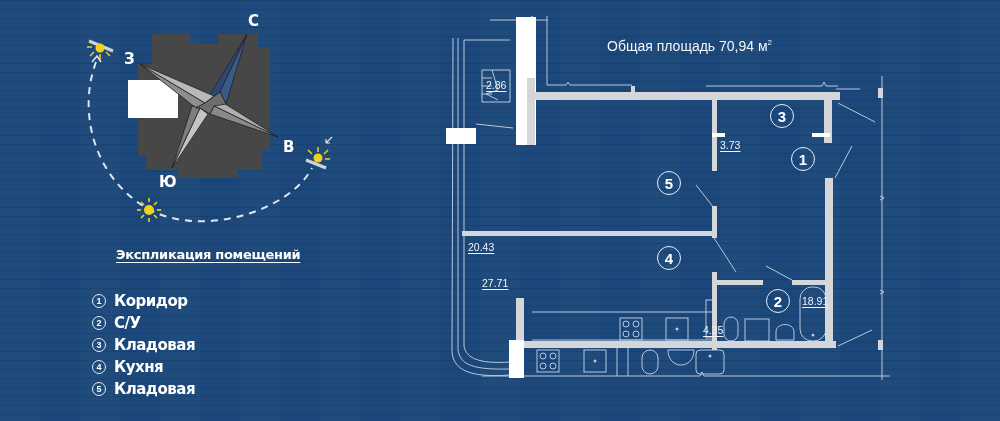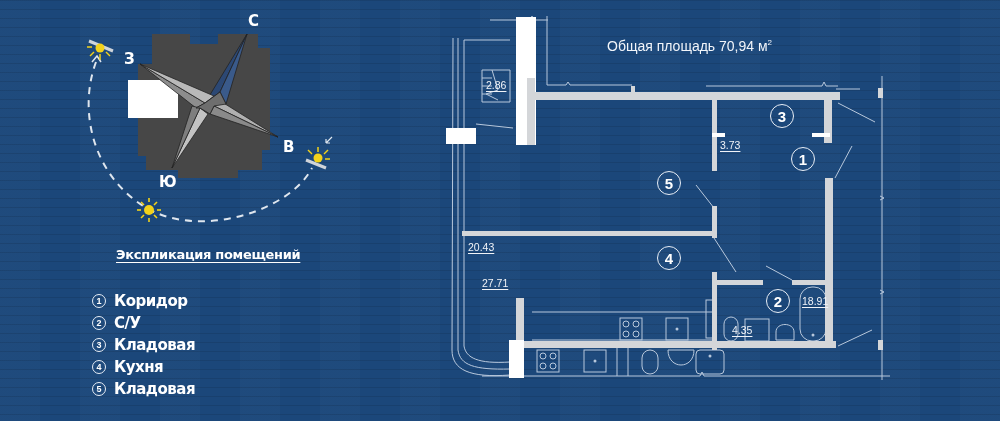--- a/index.html
+++ b/index.html
@@ -204,20 +204,20 @@
 </svg>
 
 <div class="abs total-area">
   <span>Общая площадь 70,94 м</span><sup>2</sup>
 </div>
 
 <div class="abs area-label" style="left:486px;top:46px">2.86</div>
 <div class="abs area-label" style="left:720px;top:106px">3.73</div>
 <div class="abs area-label" style="left:468px;top:208px">20.43</div>
 <div class="abs area-label" style="left:482px;top:244px">27.71</div>
-<div class="abs area-label" style="left:732px;top:291px">4.35</div>
+<div class="abs area-label" style="left:703px;top:291px">4.35</div>
 <div class="abs area-label" style="left:802px;top:262px">18.91</div>
 
 <div class="abs room-num" style="left:770px;top:104px">3</div>
 <div class="abs room-num" style="left:791px;top:147px">1</div>
 <div class="abs room-num" style="left:657px;top:171px">5</div>
 <div class="abs room-num" style="left:657px;top:246px">4</div>
 <div class="abs room-num" style="left:766px;top:289px">2</div>
 
 </body></html>

